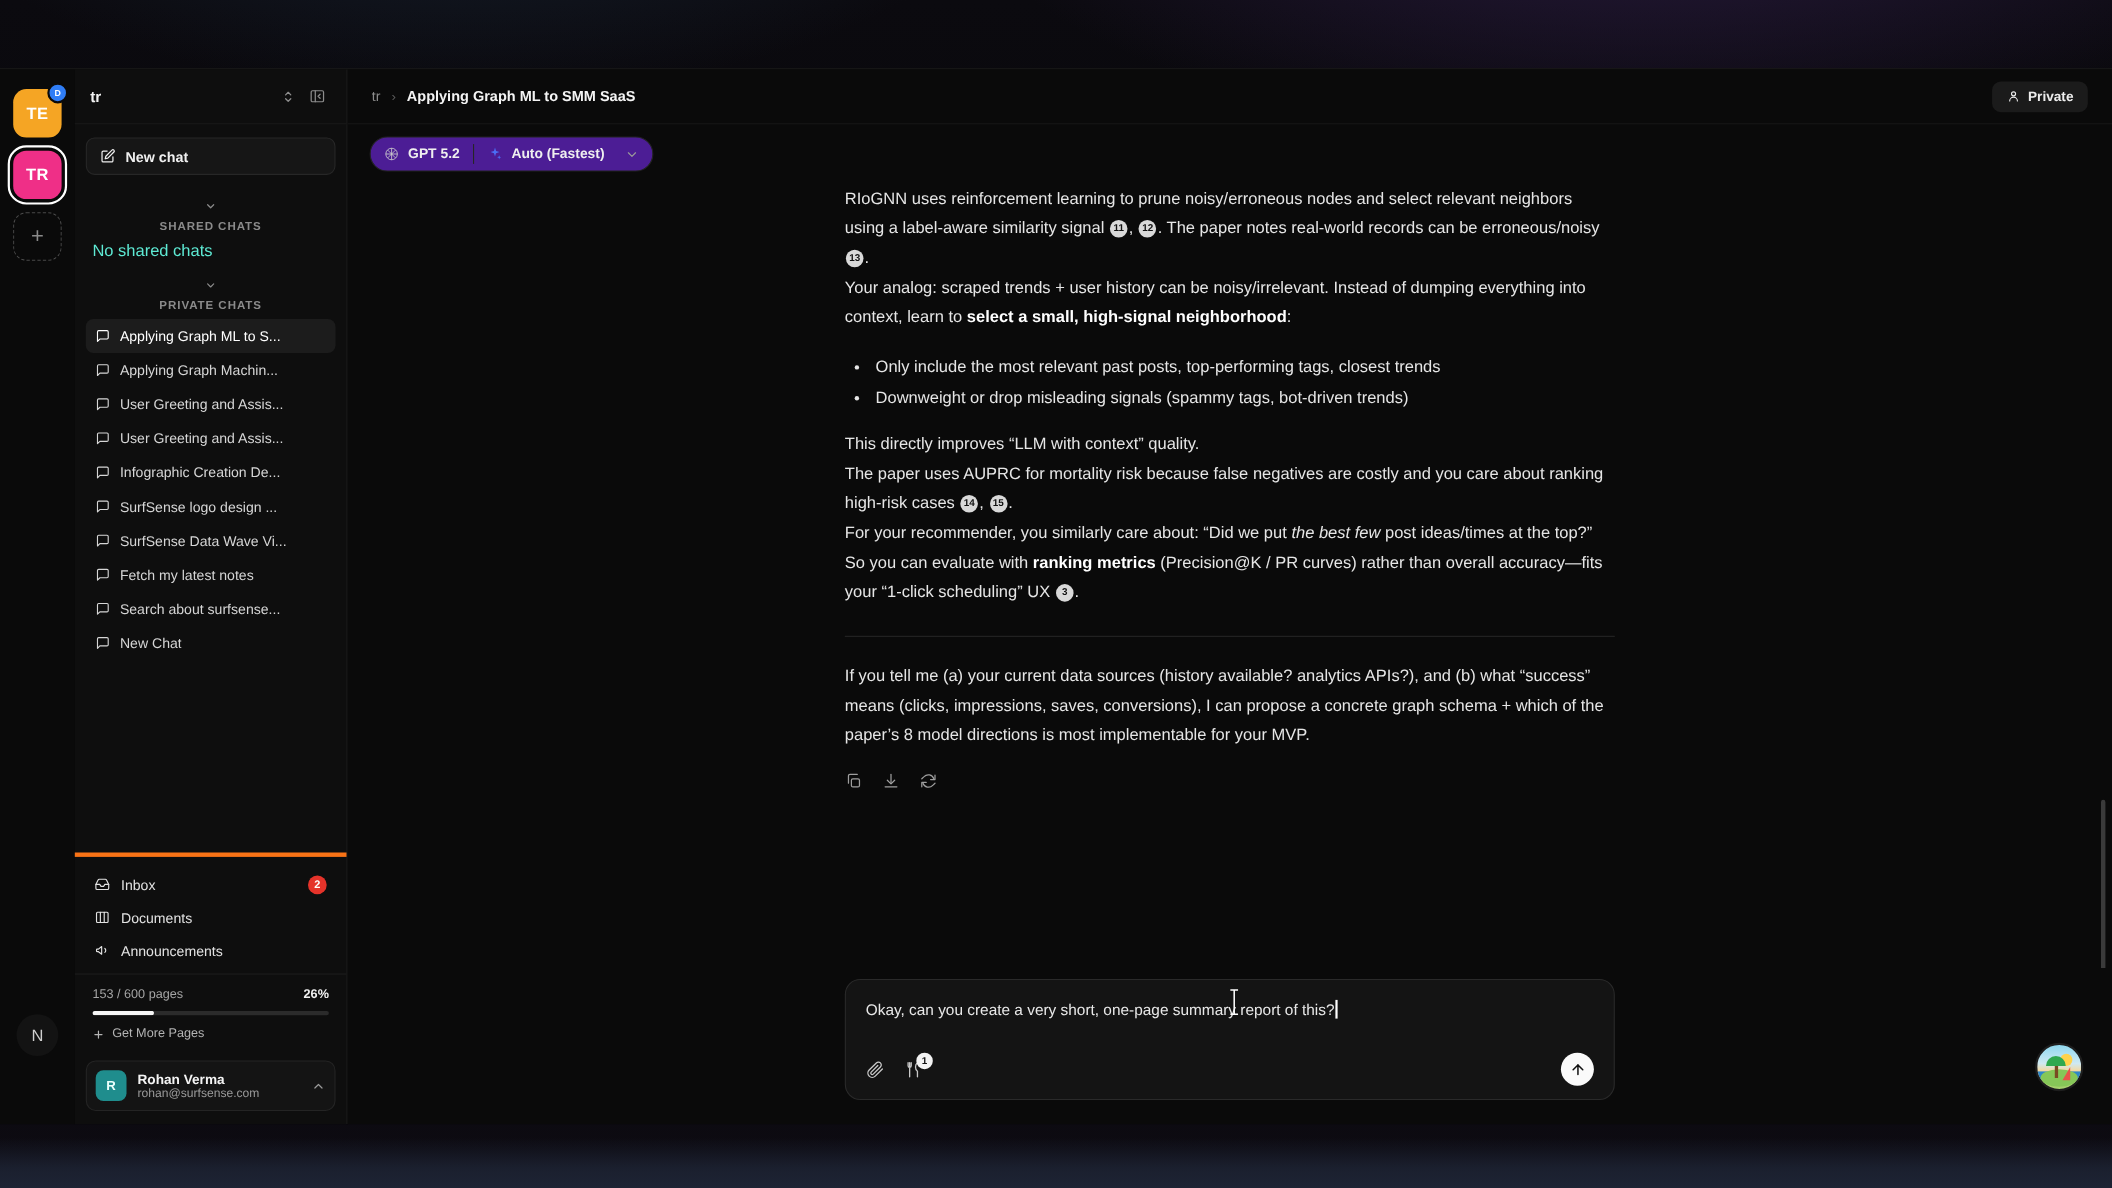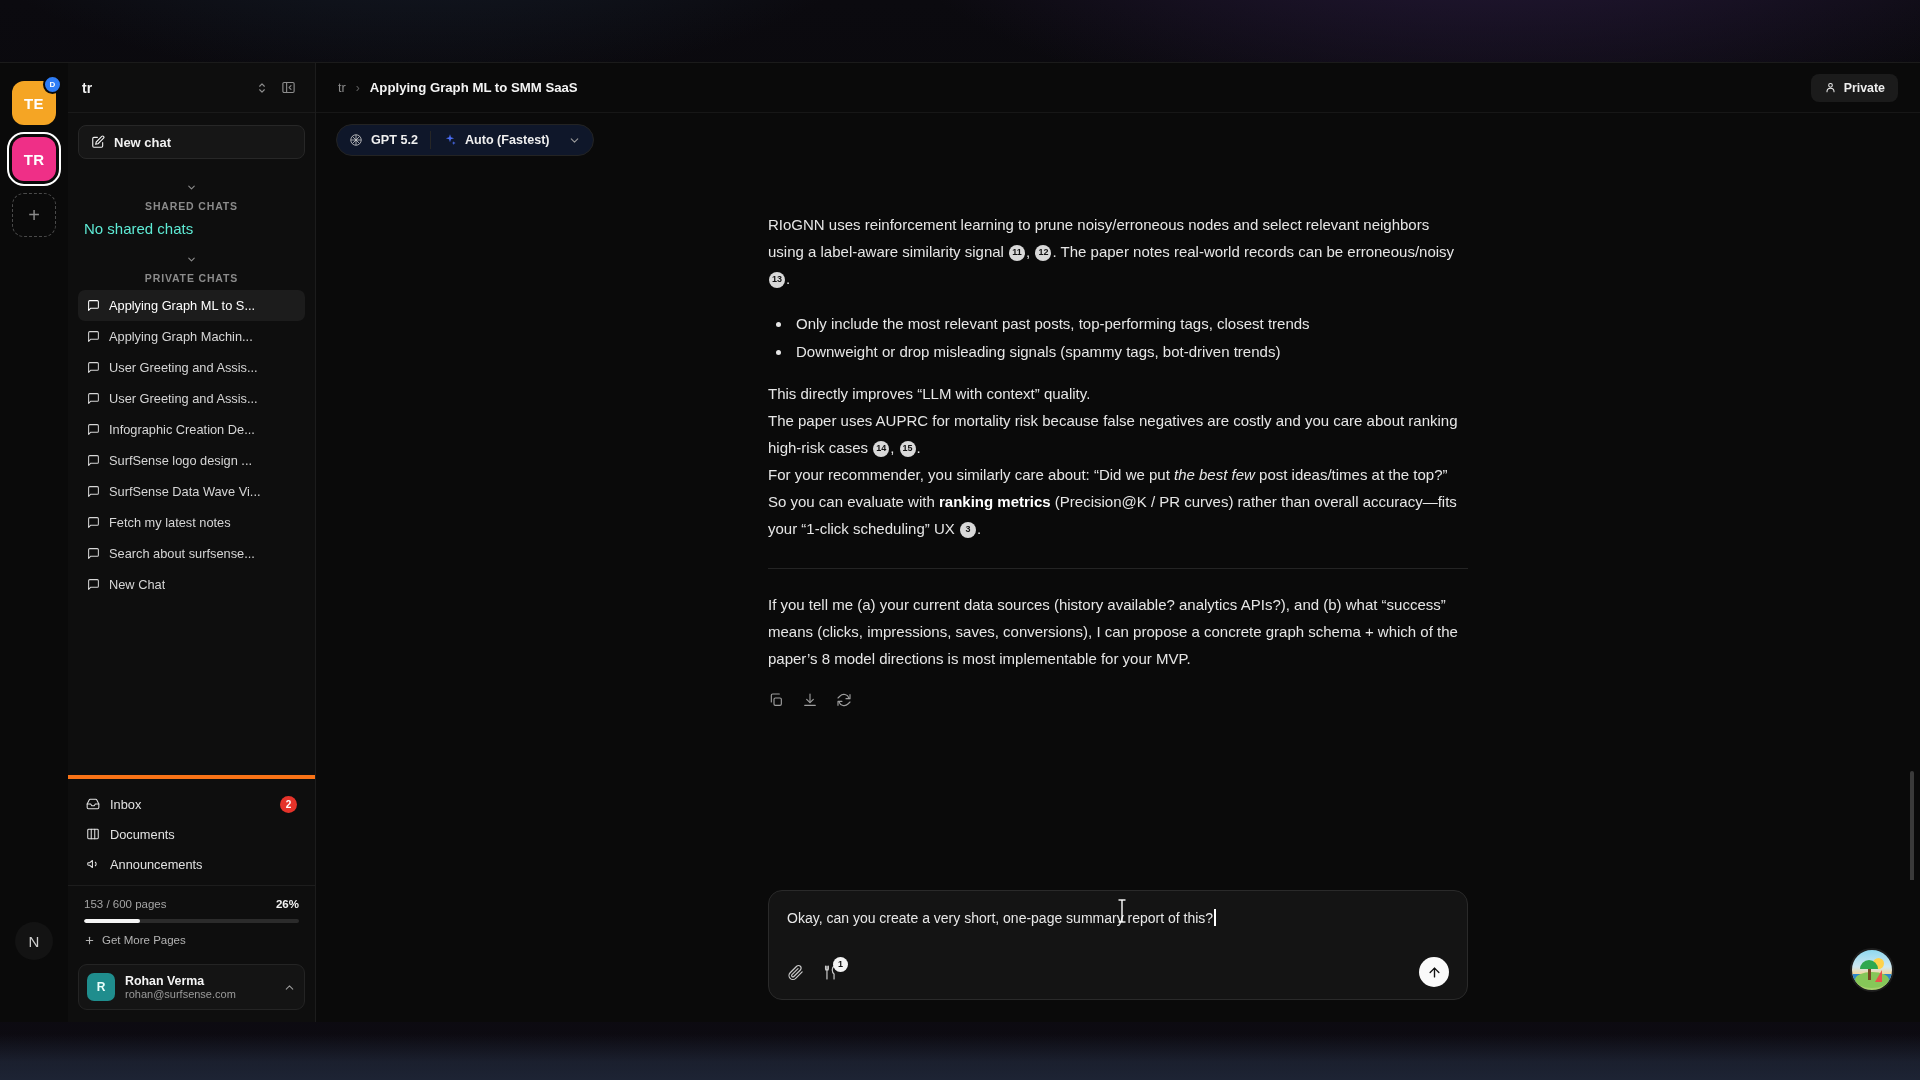--- a/index.html
+++ b/index.html
@@ -197,28 +197,28 @@
     display:flex; align-items:center; gap: 7px;
     height: 28px; padding: 0 13px; border-radius: 8px;
     background: #1b1b1b; color: #ededed;
     font-size: 12.4px; font-weight: 700;
   }
 
   #modelbar { height: 54px; flex:none; display:flex; align-items:center; padding: 0 20px; }
   #model-pill {
     display:flex; align-items:center; gap: 0px;
     height: 32px; border-radius: 16px;
-    border: 1px solid #232323; background: #0f172a;
+    border: 1px solid #232323; background: #4c1d95;
   }
   .pill-seg { display:flex; align-items:center; gap: 8px; padding: 0 12px;
     color:#efefef; font-size: 12.6px; font-weight: 700; height:100%; }
   .pill-div { width:1px; height:18px; background:#262626; }
 
   
-  #convo-wrap { flex: 1; overflow: hidden; position: relative; display:flex; justify-content:center;margin-top:44px; }
+  #convo-wrap { flex: 1; overflow: hidden; position: relative; display:flex; justify-content:center; }
   #convo {
     width: 700px;
     padding-top: 0px;
     color: #e9e9e9;
     position: relative;
   }
   #convo p { font-size: 15px; line-height: 27px; color: #e6e6e6; }
   #convo h2 {
     font-size: 29px; line-height: 39px; font-weight: 800;
     color: #ffffff; margin: 34px 0 22px;
@@ -560,20 +560,21 @@
             </span>
           </div>
         </div>
       </div>
 
       <div id="convo-wrap">
         <div id="convo">
 
           <div class="para-block">
             <p><span>RIoGNN uses reinforcement learning to prune noisy/erroneous nodes and select relevant neighbors using a label-aware similarity signal </span><span class="cite">11</span><span>, </span><span class="cite">12</span><span>. The paper notes real-world records can be erroneous/noisy </span><span class="cite">13</span><span>.</span></p>
+            <p><span>Your analog: scraped trends + user history can be noisy/irrelevant. Instead of dumping everything into context, learn to </span><span class="b">select a small, high-signal neighborhood</span><span>:</span></p>
           </div>
 
           <ul>
             <li>Only include the most relevant past posts, top-performing tags, closest trends</li>
             <li>Downweight or drop misleading signals (spammy tags, bot-driven trends)</li>
           </ul>
 
           <p>This directly improves “LLM with context” quality.</p>
 
 

